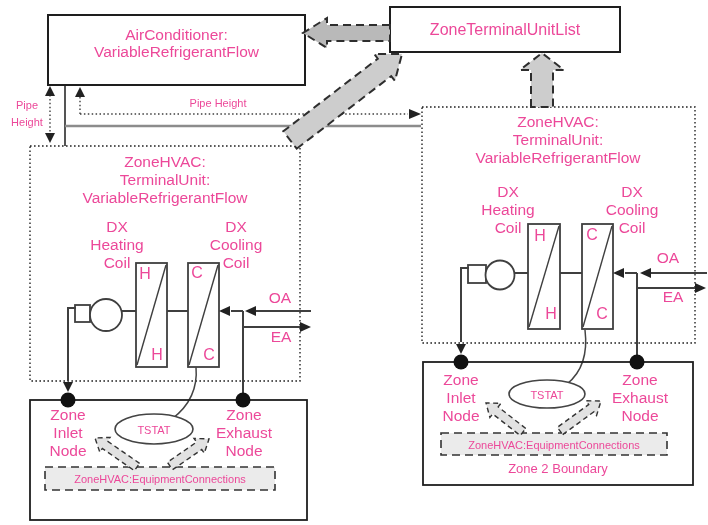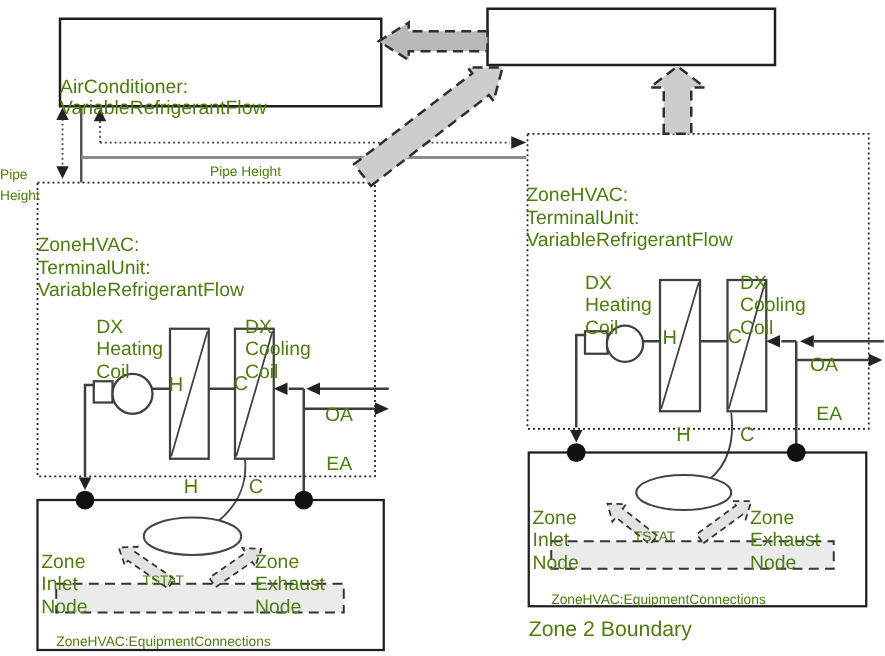--- a/index.html
+++ b/index.html
@@ -1,22 +1,22 @@
 <!DOCTYPE html>
 <html><head>
 <meta charset="utf-8">
 <style>
   html,body{margin:0;padding:0;background:#ffffff;}
   #canvas{position:relative;width:708px;height:525px;background:#ffffff;overflow:hidden;
           font-family:"Liberation Sans", sans-serif;}
   #gfx{position:absolute;left:0;top:0;}
-  .label{position:absolute;white-space:pre-line;text-align:left;color:#4d7c0f;
-         font-size:15.5px;line-height:18px;margin-top:35px;}
+  .label{position:absolute;white-space:pre-line;text-align:center;color:#ec4899;
+         font-size:15.5px;line-height:18px;}
   .sm{font-size:11px;line-height:17px;}
-  .big{font-size:17px;line-height:19px;}
+  .big{font-size:13px;line-height:19px;}
   .cl{font-size:16px;line-height:17px;width:20px;}
   .one{line-height:17px;}
 </style>
 </head>
 <body>
 
 <div id="canvas">
 
   <svg id="gfx" width="708" height="525" viewBox="0 0 708 525">
 
@@ -124,20 +124,21 @@
     <g stroke="#2e2e2e" stroke-width="2" stroke-dasharray="8 5">
       <polygon points="390,25 327,25 327,18 303,33 327,48 327,41 390,41" fill="#b9b9b9"></polygon>
       <polygon points="296.7,148.7 391.2,76.1 394.9,80.9 402,54 374.1,53.9 377.8,58.7 283.3,131.3" fill="#cdcdcd"></polygon>
       <polygon points="531,107 531,70 520,70 542,53 564,70 553,70 553,107" fill="#cdcdcd"></polygon>
     </g>
   </svg>
 
   <div class="label" style="left:48px;top:26px;width:257px;line-height:17px;">AirConditioner:
 VariableRefrigerantFlow</div>
 
+  <div class="label one" style="left:390px;top:21px;width:230px;font-size:16px;">ZoneTerminalUnitList</div>
 
   <div class="label sm" style="left:0px;top:97px;width:54px;">Pipe
 Height</div>
   <div class="label sm" style="left:168px;top:95px;width:100px;">Pipe Height</div>
 
   <div class="label" style="left:30px;top:153px;width:270px;">ZoneHVAC:
 TerminalUnit:
 VariableRefrigerantFlow</div>
   <div class="label" style="left:77px;top:218px;width:80px;">DX
 Heating

